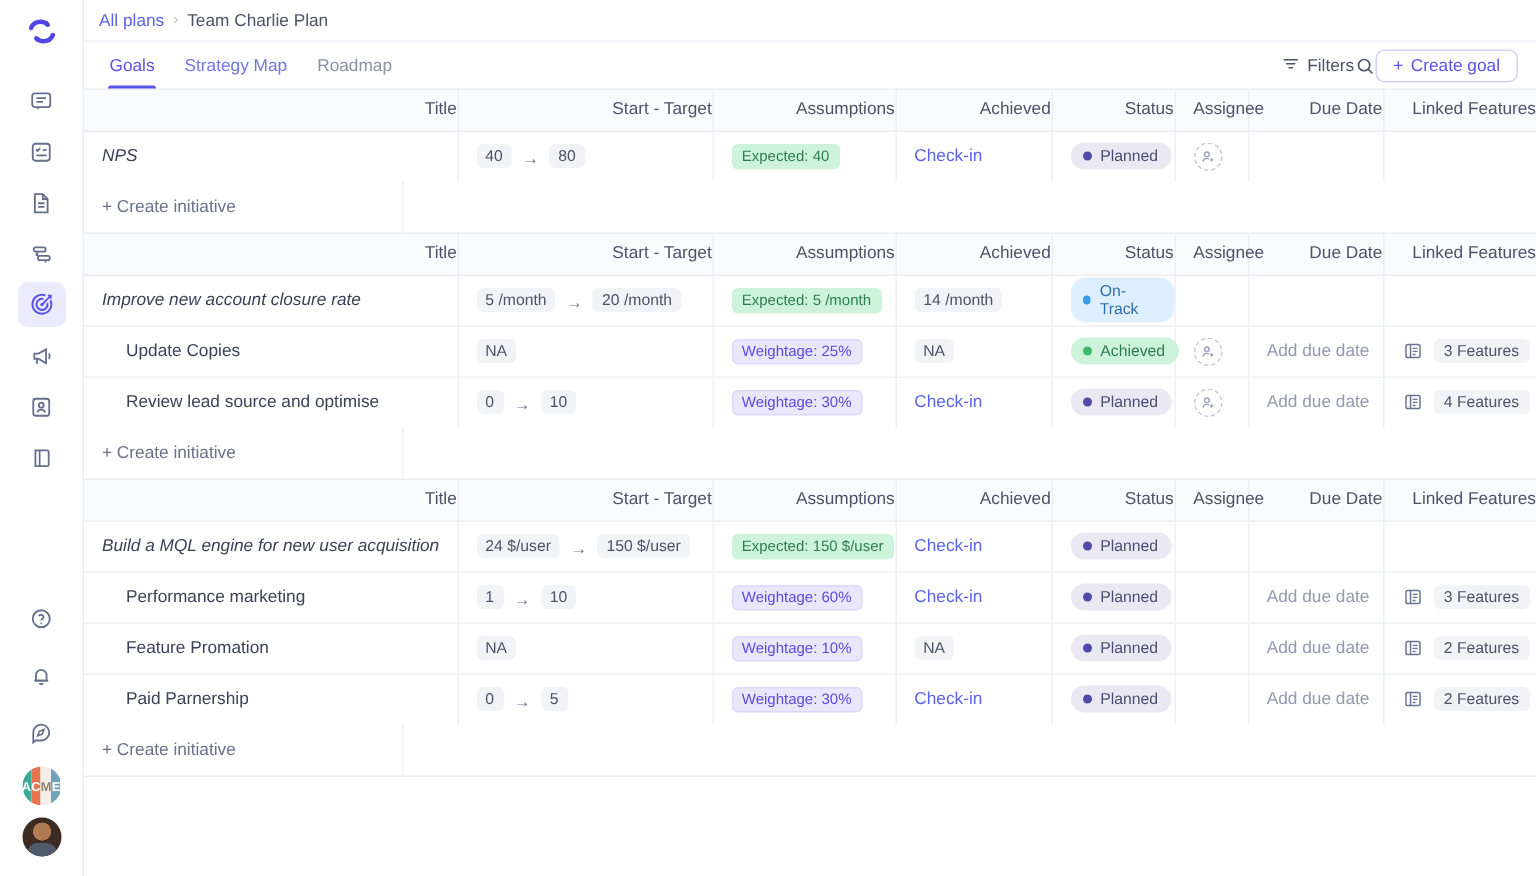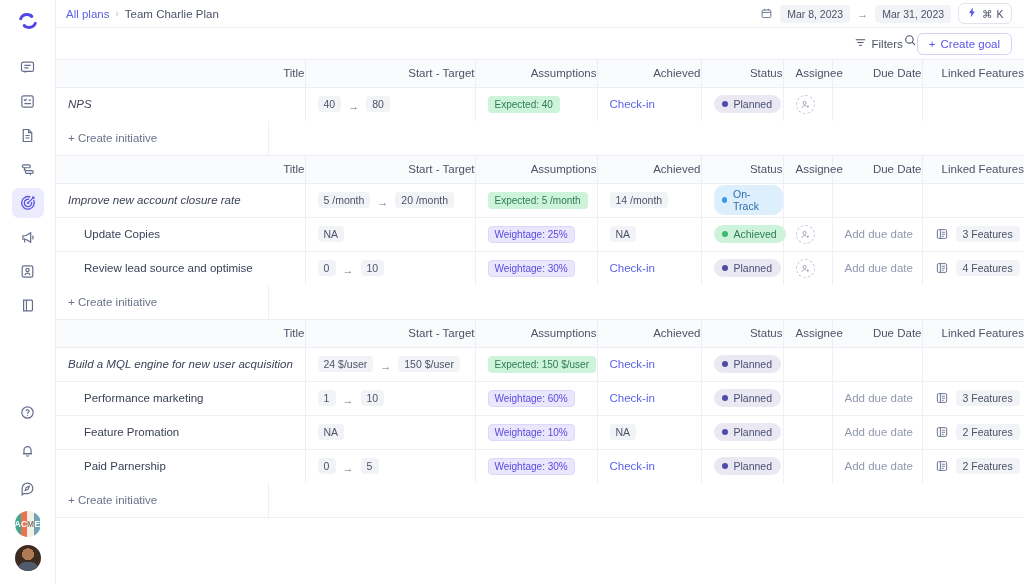--- a/index.html
+++ b/index.html
@@ -86,21 +86,21 @@
     font-size: 11.5px; color: #8a90a6;
     height: 100%; display: flex; align-items: center;
     position: relative; padding: 0 1px;
   }
   .tab.semi { color: #6f76e0; }
   .tab.active { color: #5b54e8; }
   .tab.active::after {
     content:""; position: absolute; left: 0; right: 0; bottom: 0;
     height: 2px; background: #5b54e8; border-radius: 2px 2px 0 0;
   }
-  .tab-right { margin-left: auto; display: flex; }
+  .tab-right { margin-left: auto; display: flex; align-items: center; }
   .filters { display: flex; align-items: center; gap: 5px; font-size: 11.5px; color: #4b5368; }
   .srch { color: #4b5368; display:flex; }
   .create-goal {
     border: 1px solid #cfd2f6; border-radius: 6px;
     color: #5b54e8; font-size: 11.5px;
     padding: 4px 11px; display: flex; align-items: center; gap: 5px;
     background: #fff;
   }
 
   
@@ -304,42 +304,28 @@
   </div>
 
   <div class="main">
 
     <div class="topbar">
       <div class="crumbs">
         <span class="crumb-link">All plans</span>
         <span class="crumb-sep">›</span>
         <span class="crumb-cur">Team Charlie Plan</span>
       </div>
-      <div class="top-right">
-        <span class="cal-icon">
-          <svg width="13" height="13" viewBox="0 0 24 24" fill="none" stroke="currentColor" stroke-width="1.8">
-            <rect x="4" y="5.5" width="16" height="14" rx="2"></rect>
-            <path d="M4 10h16M8.5 3.5v3M15.5 3.5v3"></path>
-          </svg>
-        </span>
-        <span class="datepill">Mar 8, 2023</span>
-        <span class="arrow-sm">→</span>
-        <span class="datepill">Mar 31, 2023</span>
-        <span class="cmdk">
-          <span class="bolt">
-            <svg width="12" height="13" viewBox="0 0 24 24" fill="currentColor">
-                <path d="M13.5 2.5L6 13.2h4.4L9.8 21.5 17.8 10h-4.6z"></path>
-              </svg>
-          </span>
-          <span class="keys">⌘ K</span>
-        </span>
-      </div>
     </div>
 
     <div class="tabbar">
+      <div class="tabs">
+        <div class="tab active">Goals</div>
+        <div class="tab semi">Strategy Map</div>
+        <div class="tab">Roadmap</div>
+      </div>
       <div class="tab-right">
         <div class="filters">
           <span>
             <svg width="13" height="13" viewBox="0 0 24 24" fill="none" stroke="currentColor" stroke-width="1.9" stroke-linecap="round">
               <path d="M4 7h16M7 12h10M10 17h4"></path>
             </svg>
           </span>
           <span>Filters</span>
         </div>
         <span class="srch">

